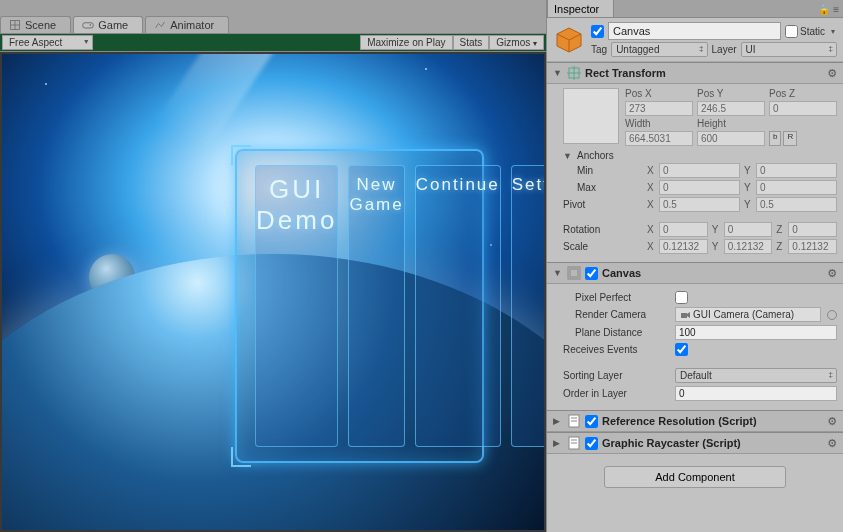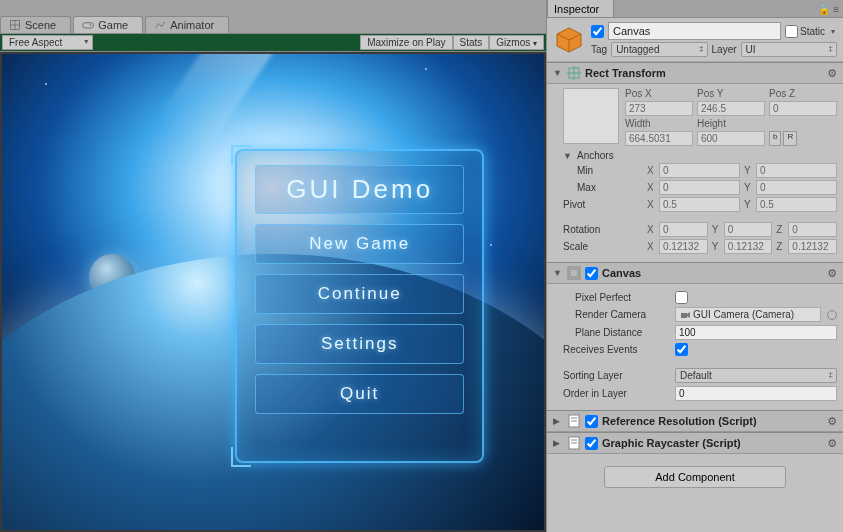--- a/index.html
+++ b/index.html
@@ -22,21 +22,21 @@
 .gtb-btn { background: #ccc; border: 1px solid #999; padding: 1px 6px; font-size: 10px; color: #333; cursor: pointer; }
 
 
 .game-view { flex: 1; background: #393939; display: flex; align-items: center; justify-content: center; padding: 2px; }
 .game-render { width: 100%; height: 100%; position: relative; overflow: hidden; background: radial-gradient(ellipse 70% 60% at 50% 28%, #ffffff 0%, #b9e4ff 16%, #3aa5e9 38%, #0d4d9a 62%, #04132e 100%); }
 .planet-arc { position: absolute; left: -20%; bottom: -62%; width: 140%; height: 120%; border-radius: 50%; background: radial-gradient(circle at 40% 5%, #cfefff 0%, #6dbef0 8%, #1c5a92 28%, #05162e 60%); box-shadow: 0 -10px 40px rgba(180,230,255,.35); }
 .moon { position: absolute; left: 16%; top: 42%; width: 46px; height: 46px; border-radius: 50%; background: radial-gradient(circle at 38% 32%, #bcd9ec 0%, #4b7fa3 55%, #1c3a52 100%); box-shadow: 0 0 14px rgba(160,210,255,.4); }
 .beam { position: absolute; left: 18%; top: -20%; width: 360px; height: 60px; transform: rotate(-56deg); background: linear-gradient(90deg, rgba(255,255,255,0), rgba(255,255,255,.55), rgba(255,255,255,0)); filter: blur(2px); }
 .star { position: absolute; width: 2px; height: 2px; background: #fff; border-radius: 50%; opacity: .7; }
 
-.menu-frame { position: absolute; left: 43%; top: 20%; width: 46%; height: 66%; border: 2px solid rgba(80,190,255,.85); border-radius: 8px; box-shadow: 0 0 14px rgba(60,180,255,.7), inset 0 0 20px rgba(60,180,255,.35); padding: 14px 18px; display: flex; flex-direction: column; gap: 10px; background: rgba(10,40,90,.12); }
+.menu-frame { position: absolute; left: 43%; top: 20%; width: 46%; height: 66%; border: 2px solid rgba(80,190,255,.85); border-radius: 8px; box-shadow: 0 0 14px rgba(60,180,255,.7), inset 0 0 20px rgba(60,180,255,.35); padding: 14px 18px; display: flex; flex-direction: row; gap: 10px; background: rgba(10,40,90,.12); }
 .menu-frame::before, .menu-frame::after { content:""; position:absolute; width:18px; height:18px; border:2px solid rgba(120,210,255,.9); }
 .menu-frame::before { top:-6px; left:-6px; border-right:none; border-bottom:none; }
 .menu-frame::after { bottom:-6px; left:-6px; border-right:none; border-top:none; }
 .menu-title { font-family: 'Arial Narrow', sans-serif; font-size: 26px; letter-spacing: 3px; color: #e4f6ff; text-align: center; padding: 8px 0; border: 1px solid rgba(100,200,255,.6); border-radius: 4px; background: rgba(30,100,180,.2); text-shadow: 0 0 8px rgba(150,220,255,.9); }
 .menu-btn { font-size: 17px; letter-spacing: 2px; color: #e4f6ff; text-align: center; padding: 9px 0; border: 1px solid rgba(100,200,255,.65); border-radius: 4px; background: rgba(25,90,170,.22); text-shadow: 0 0 6px rgba(150,220,255,.8); cursor: pointer; }
 
 
 .insp-top { height: 18px; display: flex; align-items: flex-end; background: #a2a2a2; border-bottom: 1px solid #888; }
 .insp-tab { padding: 2px 14px 2px 6px; background: #c2c2c2; border: 1px solid #888; border-bottom: none; border-radius: 3px 3px 0 0; display: flex; align-items: center; gap: 4px; flex-direction: column; }
 .lock { margin-left: auto; padding: 2px 4px; display: flex; gap: 2px; color: #555; font-size: 10px; }

